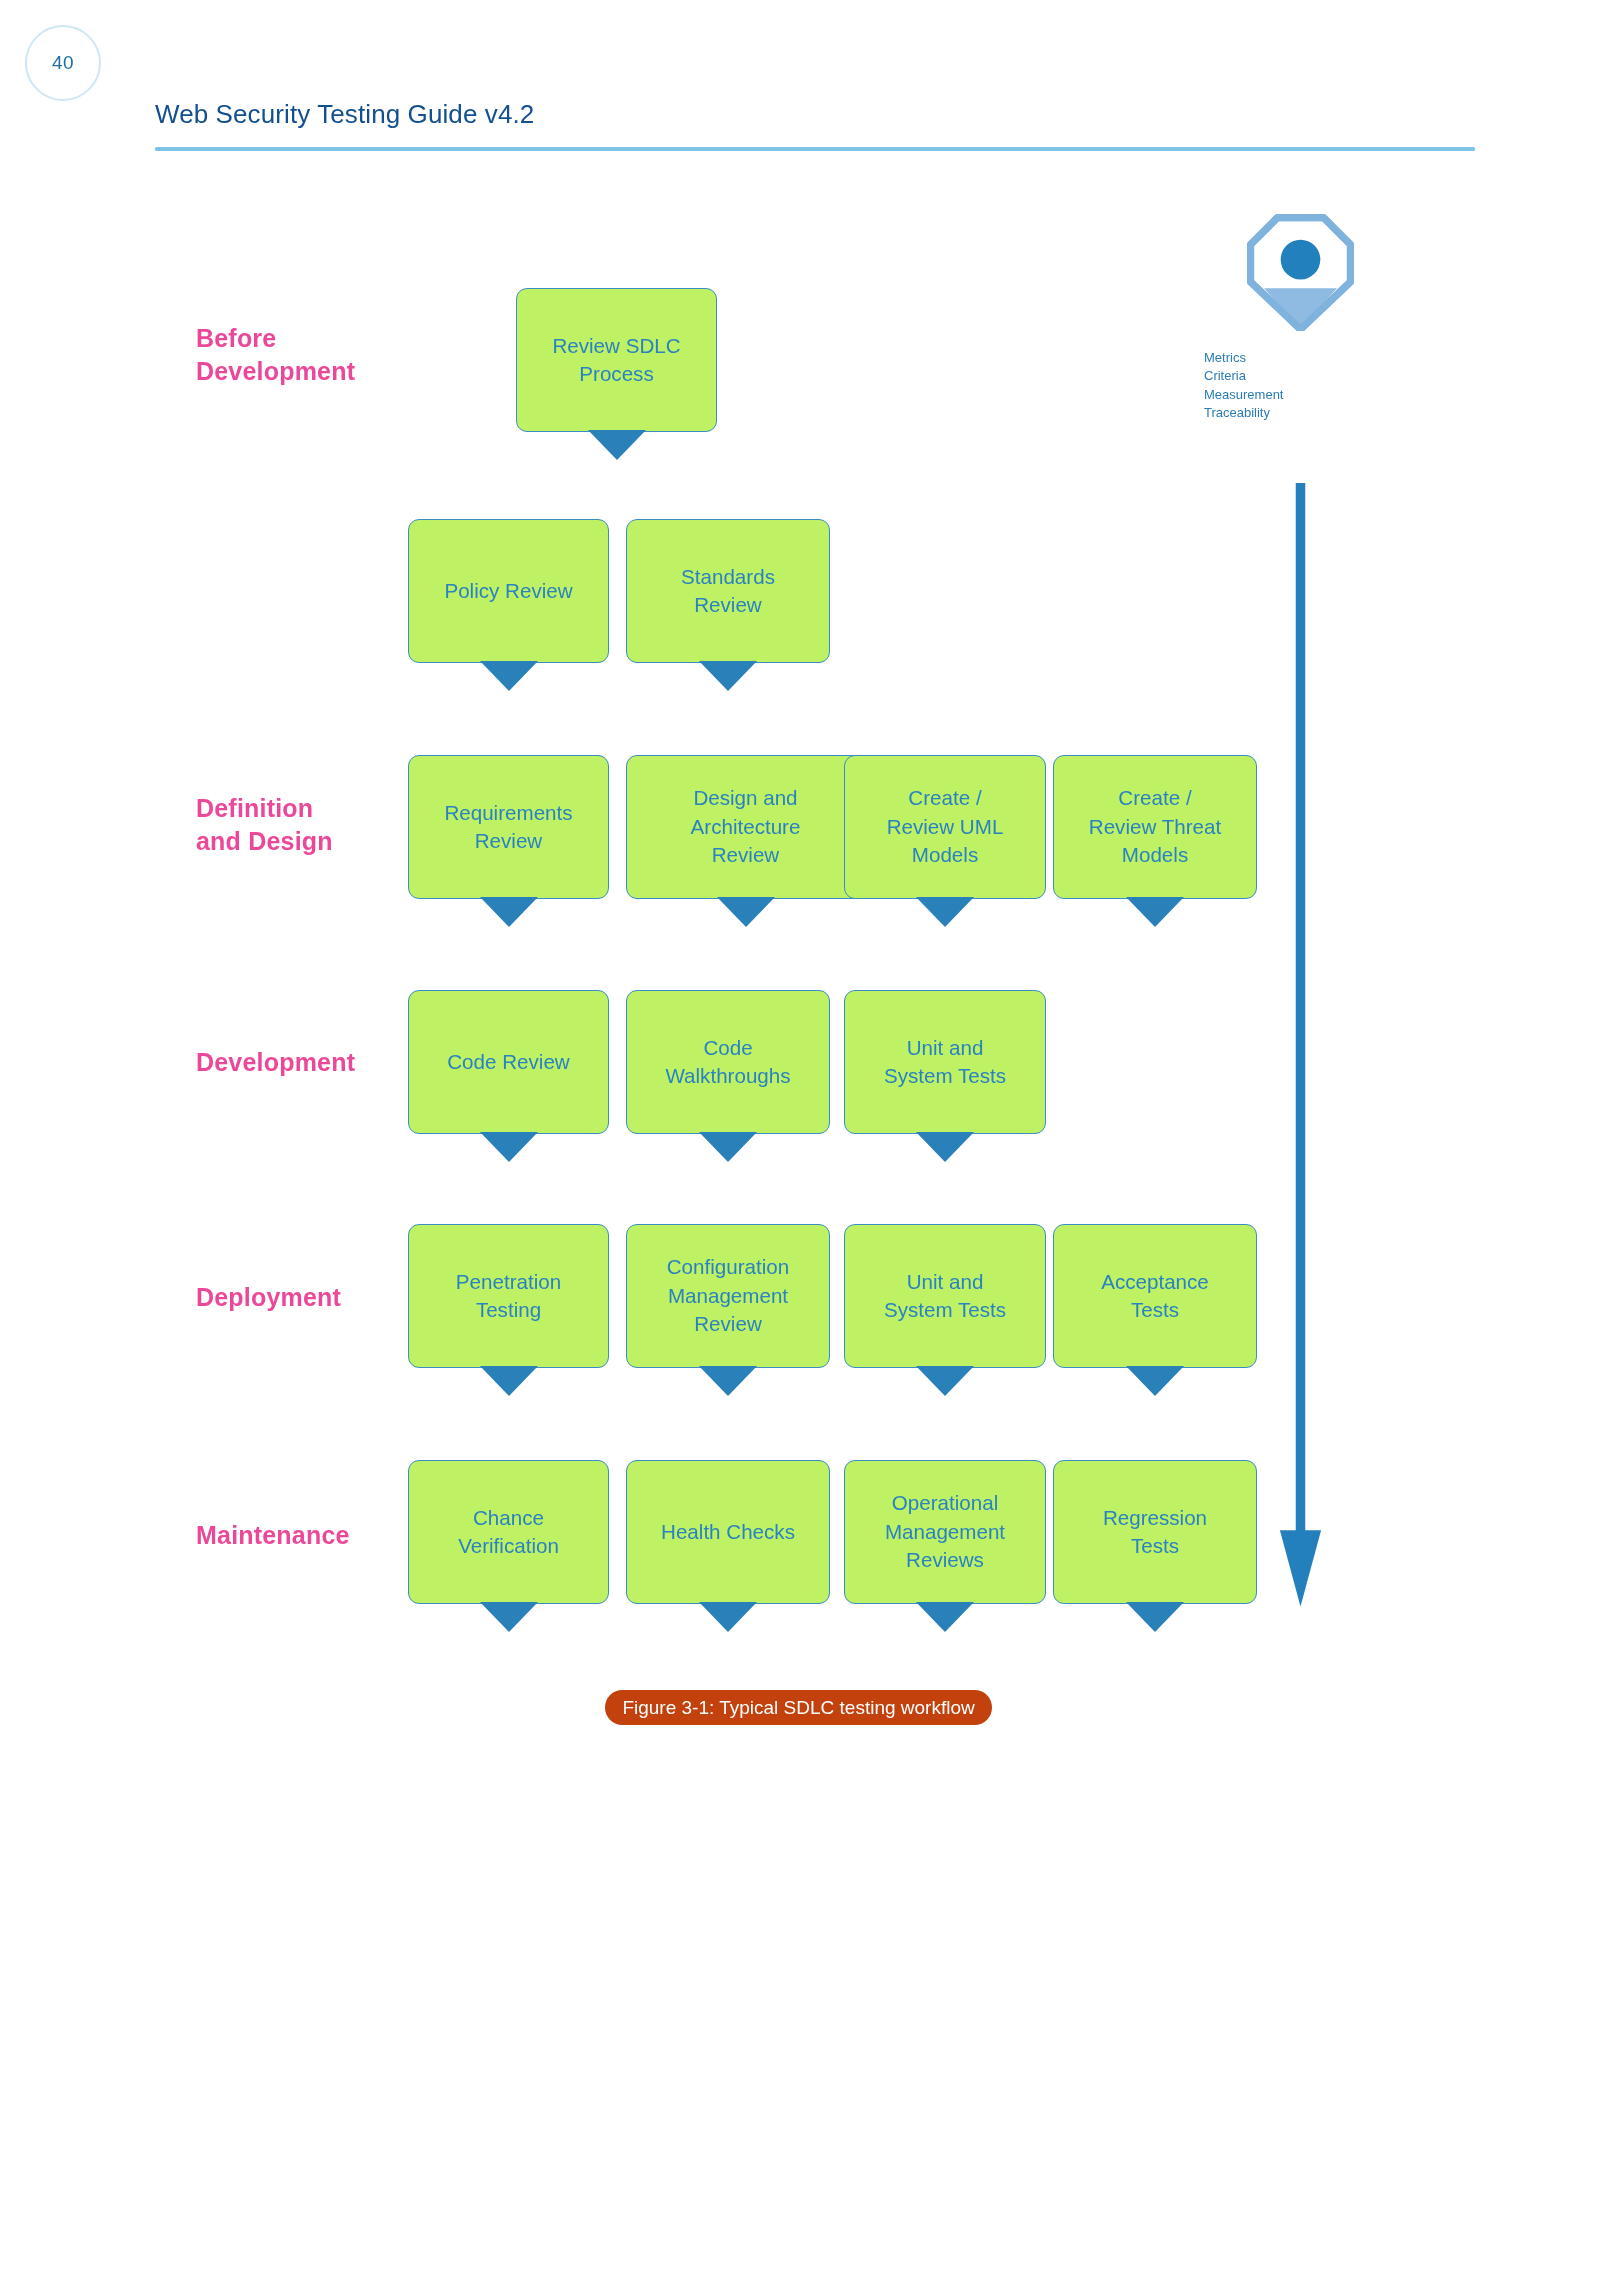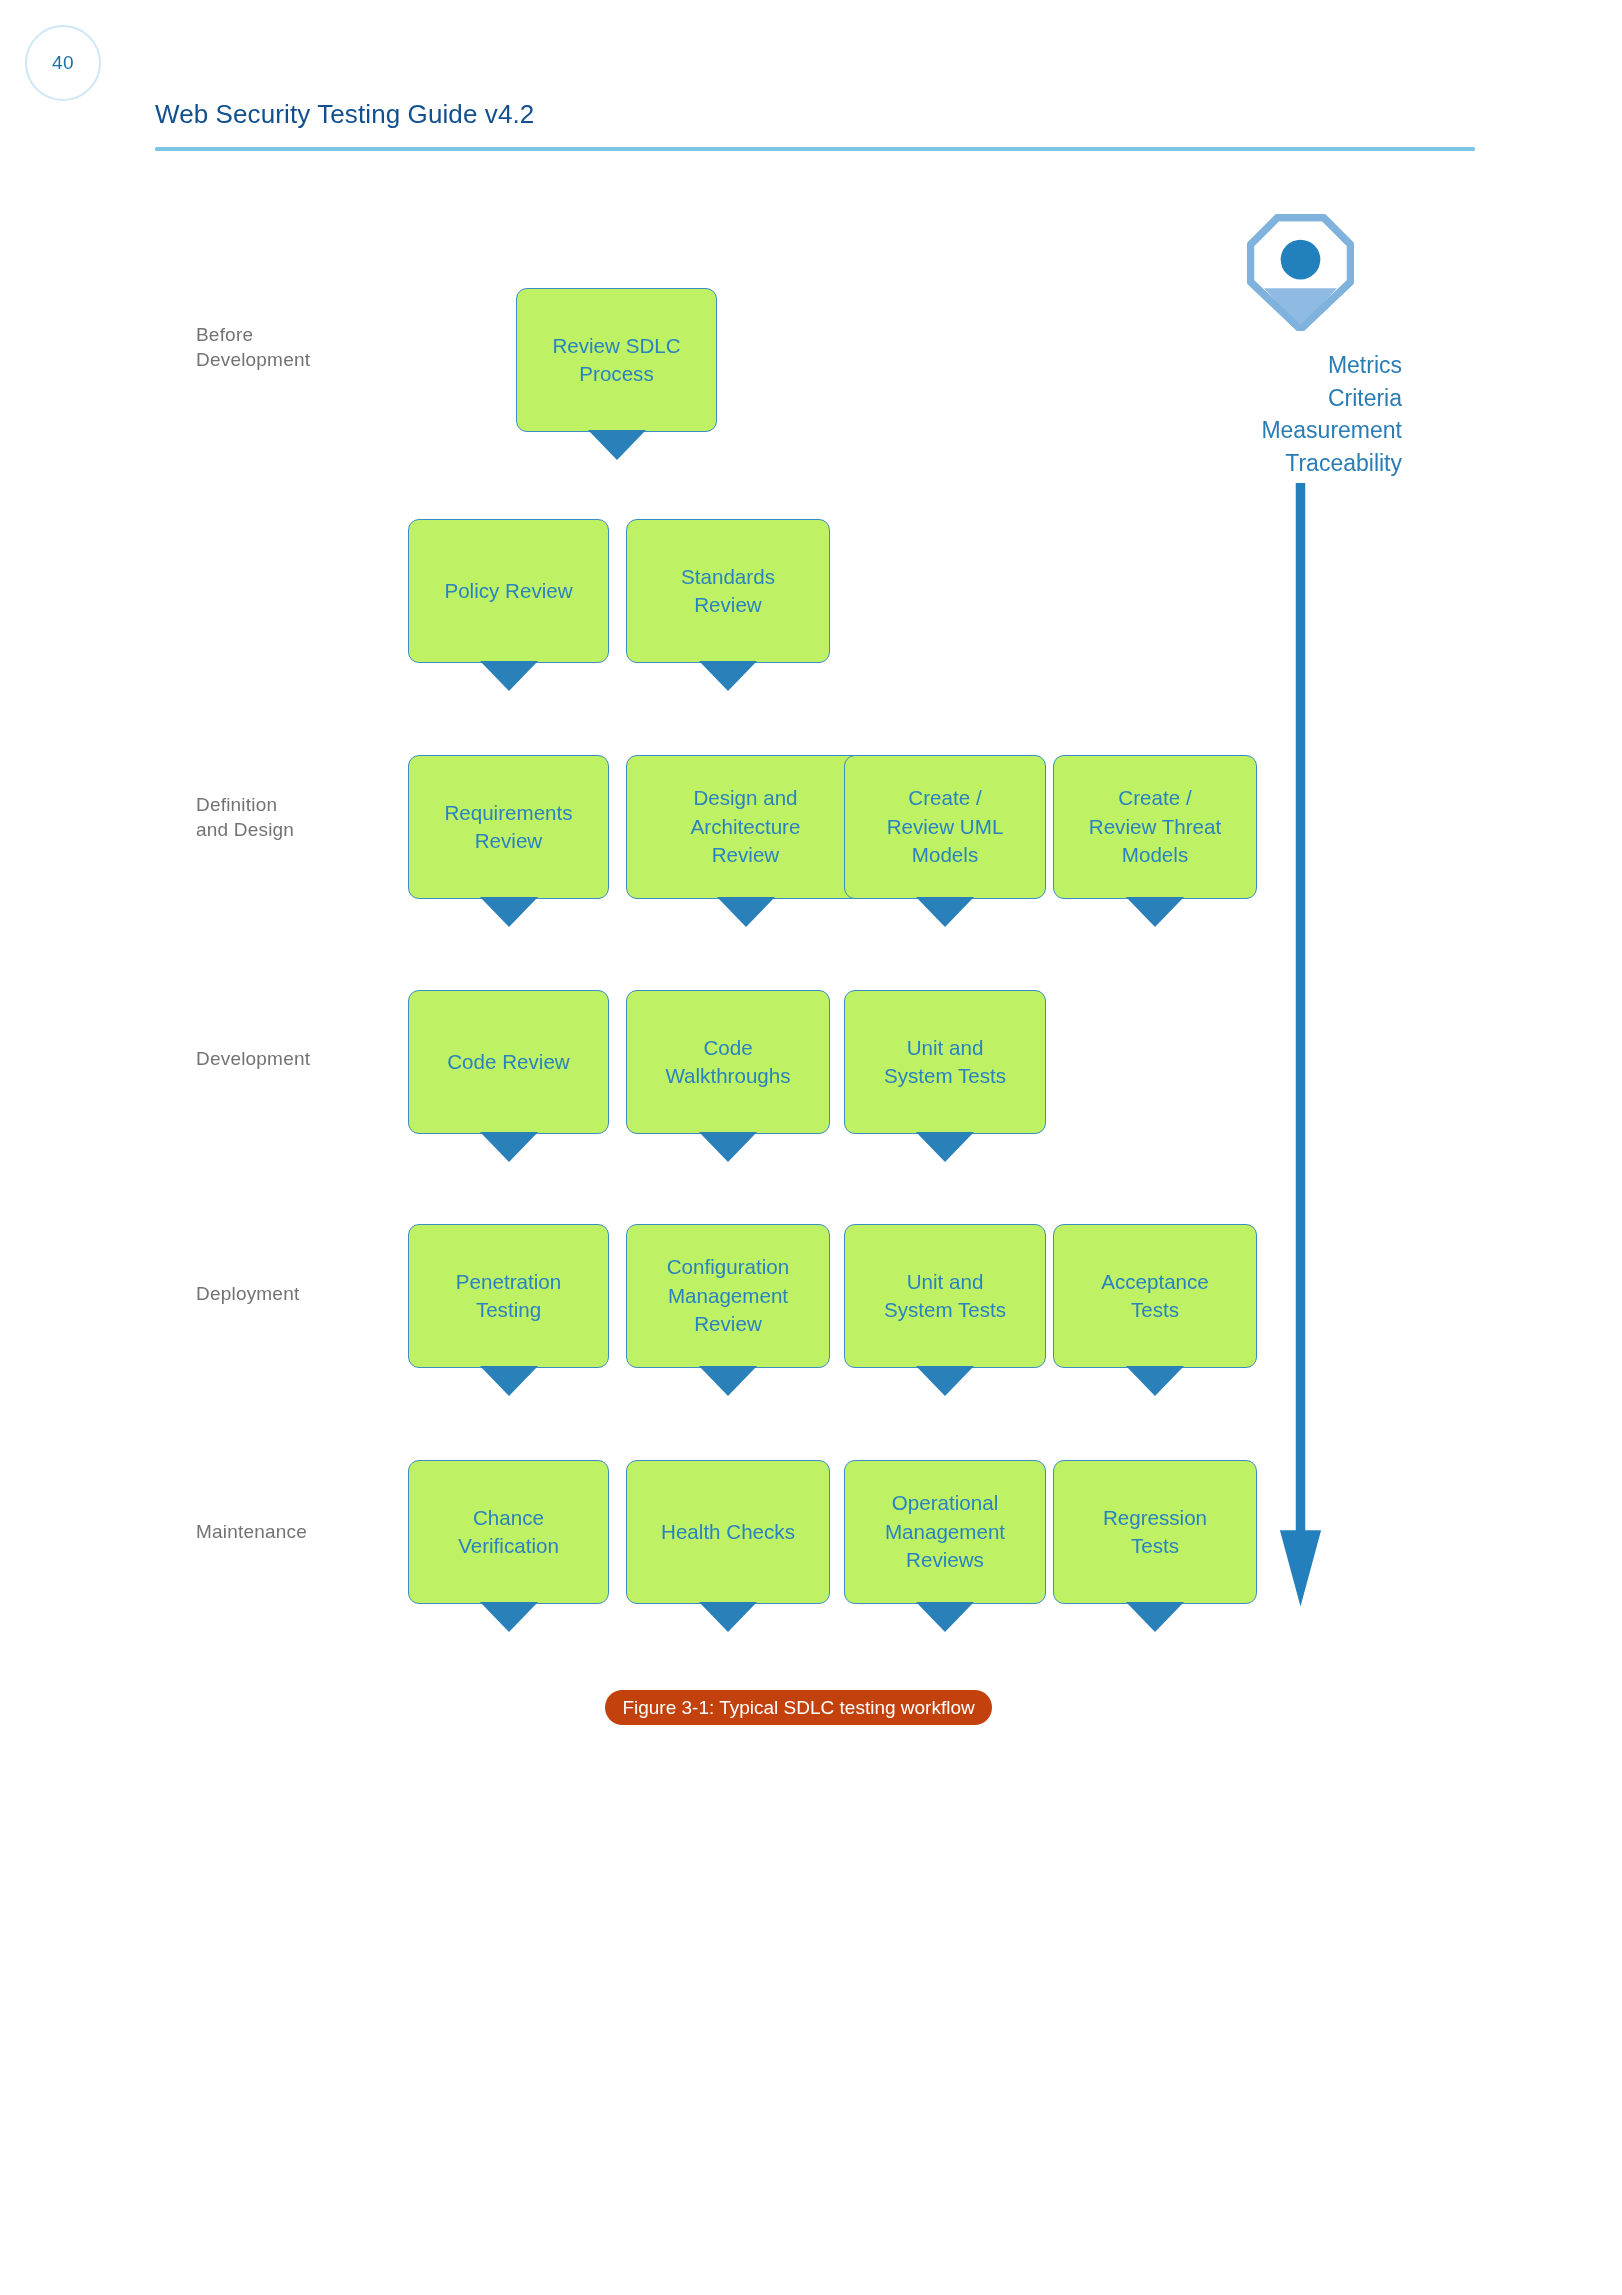--- a/index.html
+++ b/index.html
@@ -62,23 +62,23 @@
     position: absolute;
     left: 0;
     top: 0;
     width: 1622px;
     height: 2295px;
   }
 
   
   .stage-label {
     position: absolute;
-    font-size: 19px;
-    font-weight: normal;
-    color: #737373;
+    font-size: 25px;
+    font-weight: bold;
+    color: #ec4899;
     line-height: 1.33;
     letter-spacing: 0.2px;
     white-space: pre-line;
   }
 
   
   .node {
     position: absolute;
     box-sizing: border-box;
     background: #bef264;
@@ -117,22 +117,22 @@
     left: 1245px;
     top: 212px;
     width: 111px;
     height: 119px;
   }
   #metrics-caption {
     position: absolute;
     left: 1204px;
     top: 349px;
     width: 198px;
-    text-align: right;
-    font-size: 23px;
+    text-align: left;
+    font-size: 13px;
     line-height: 1.42;
     color: #2a7cb5;
     white-space: pre-line;
   }
 
   
   #timeline-arrow {
     position: absolute;
     left: 1275px;
     top: 483px;

